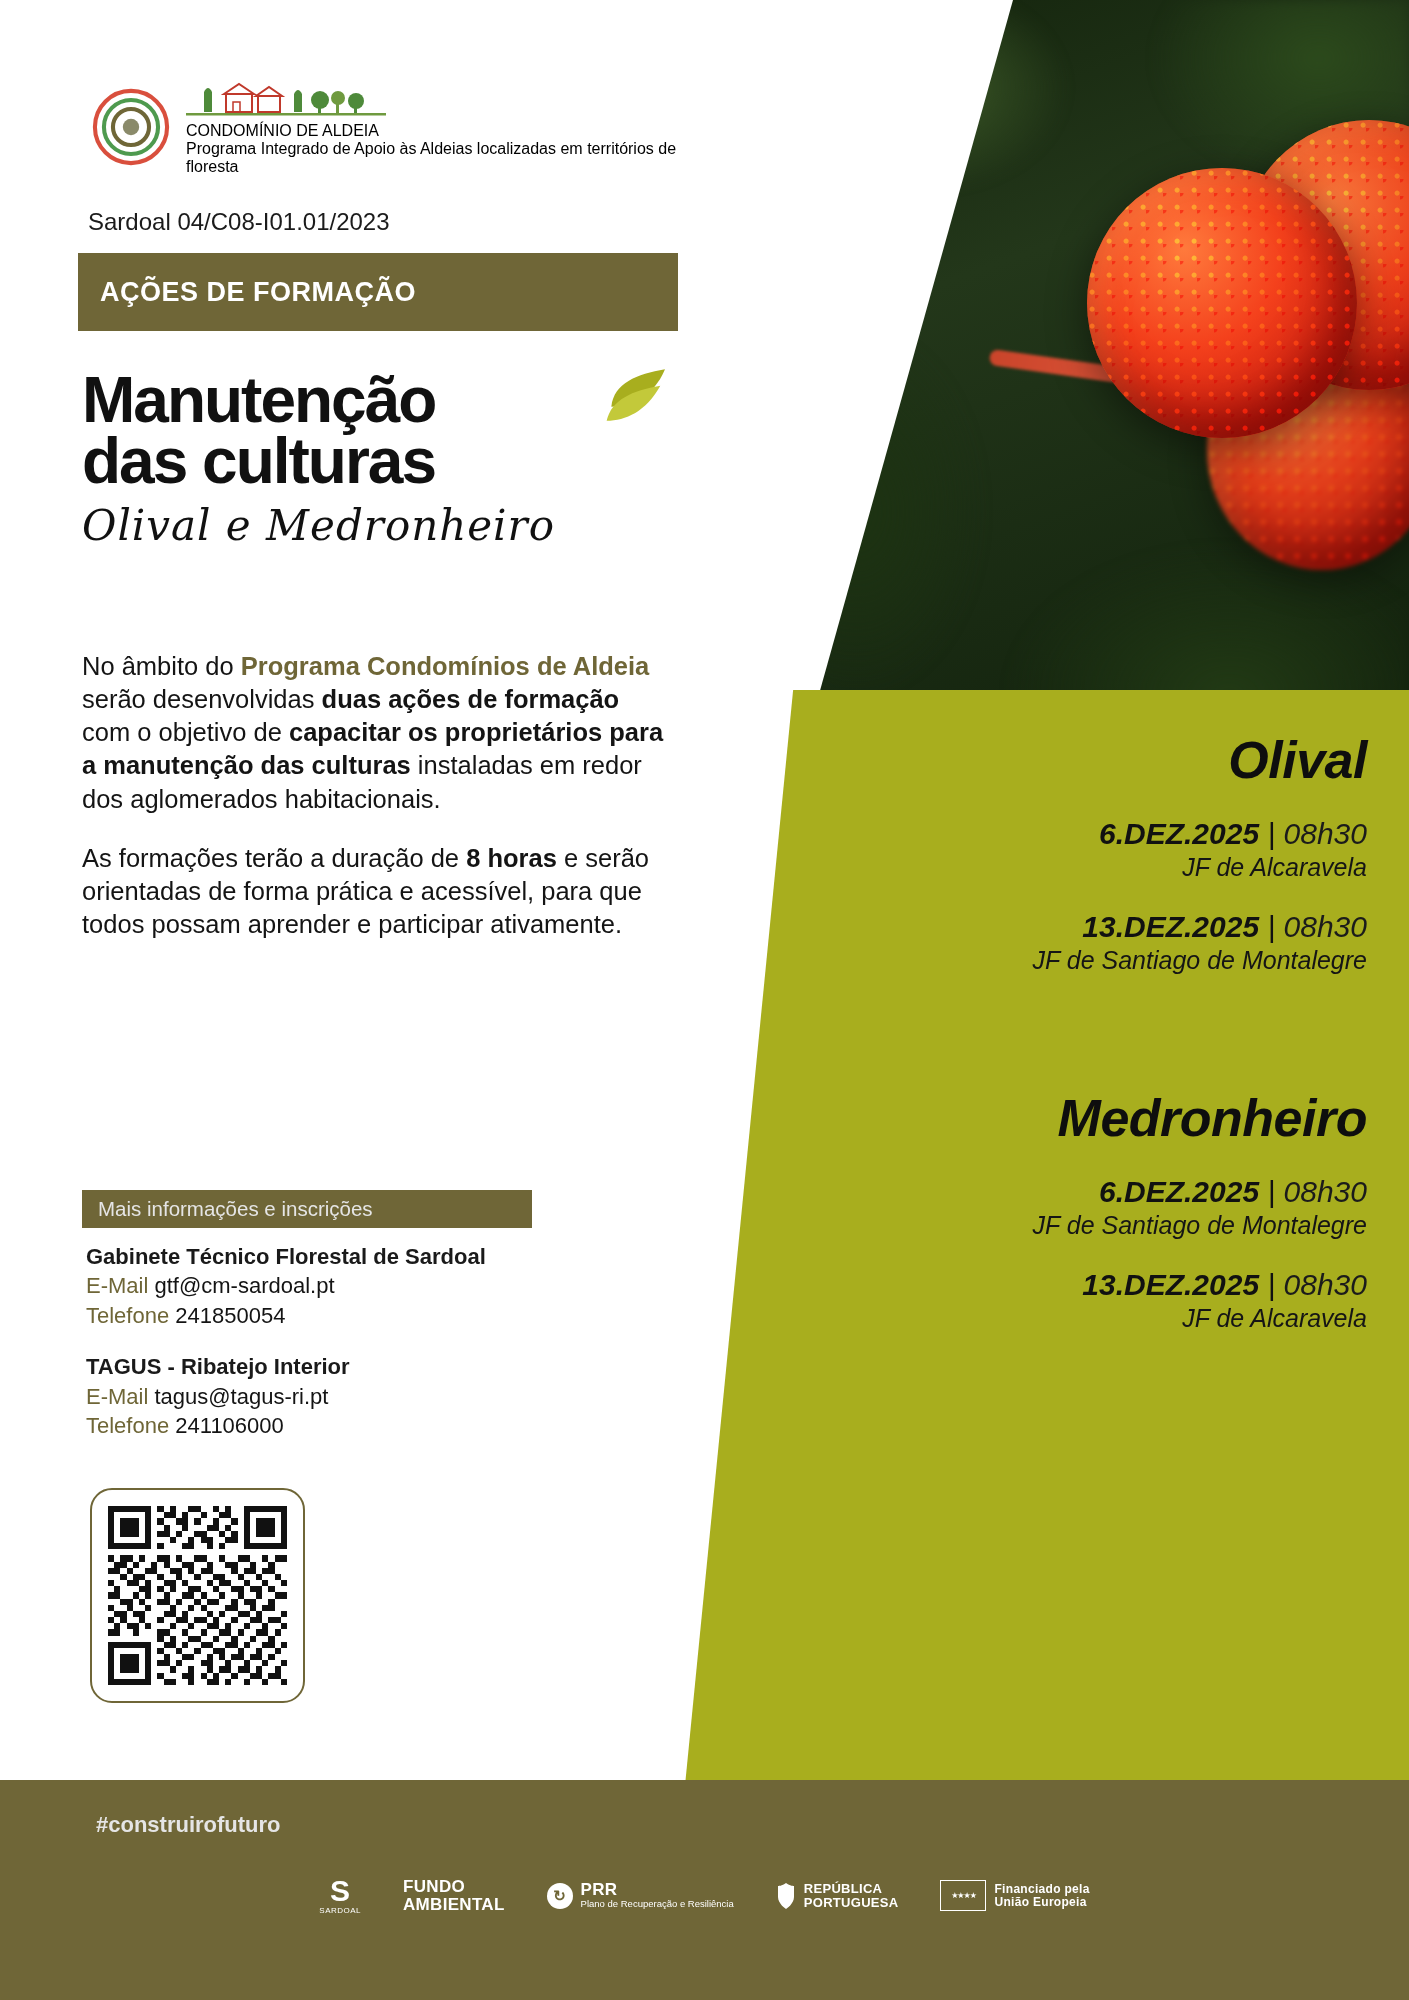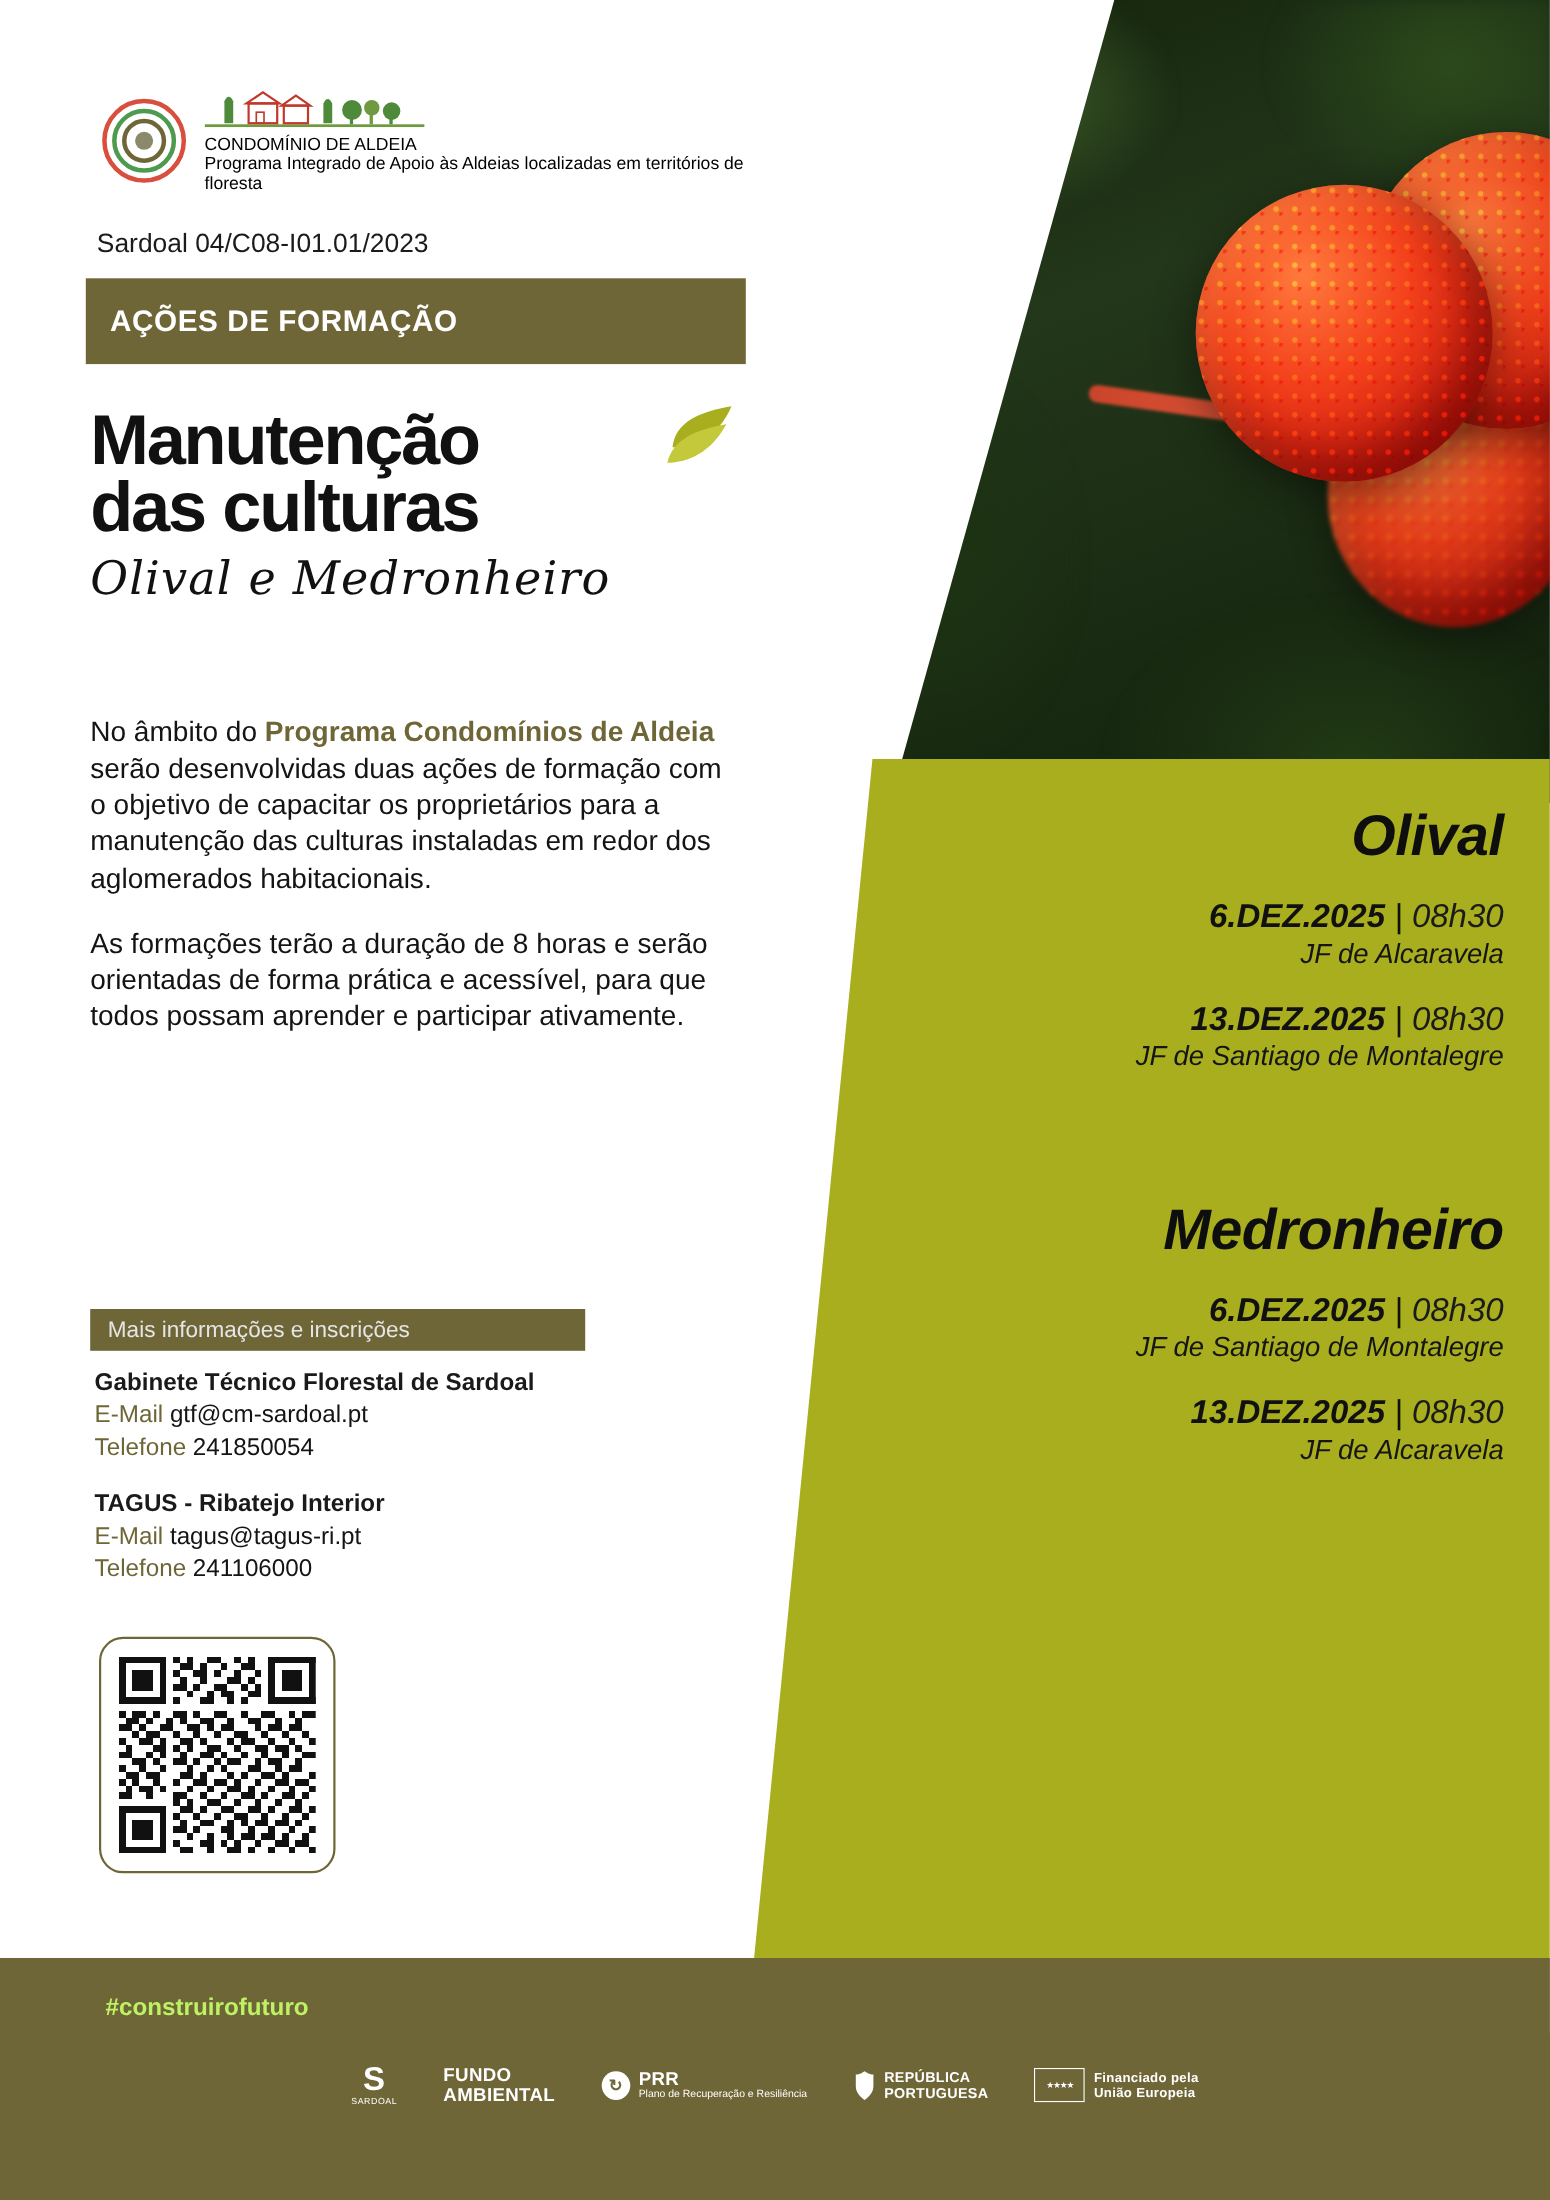--- a/index.html
+++ b/index.html
@@ -143,21 +143,21 @@
     margin-top: 8px;
     letter-spacing: 1px;
   }
 
   .body-copy {
     position: absolute; left: 82px; top: 650px;
     width: 590px;
     font-size: 25.5px; line-height: 1.3; color: #141414;
   }
   .body-copy p { margin-bottom: 26px; }
-  .body-copy b { font-weight: normal; margin-top: 32px; }
+  .body-copy b { font-weight: bold; margin-top: 32px; }
   .accent { color: #6f6637; font-weight: bold; }
 
   .info-bar {
     position: absolute; left: 82px; top: 1190px;
     width: 450px; height: 38px;
     background: #6f6637;
     display: flex; align-items: center;
   }
   .info-bar span { color: #e5e5e5; font-size: 20.5px; padding-left: 16px; }
 
@@ -181,21 +181,21 @@
   .qr svg { display: block; width: 100%; height: 100%; }
 
   
   .footer {
     position: absolute; left: 0; bottom: 0;
     width: 1409px; height: 220px;
     background: #6f6637;
   }
   .hashtag {
     position: absolute; left: 96px; top: 32px;
-    color: #bef264; font-size: 22px; font-weight: bold;
+    color: #e5e5e5; font-size: 22px; font-weight: bold;
   }
   .footer-logos {
     position: absolute; left: 0; right: 0; top: 96px;
     display: flex; align-items: center; justify-content: center; gap: 42px;
   }
   .flogo { display: flex; align-items: center; gap: 8px; color: #fff; }
   .flogo .txt1 { font-size: 17px; font-weight: bold; line-height: 1.05; letter-spacing: .3px; }
   .flogo .txt2 { font-size: 9.5px; line-height: 1.1; }
   .flogo .tiny { font-size: 8px; letter-spacing: .5px; }
   .circle-ico {

